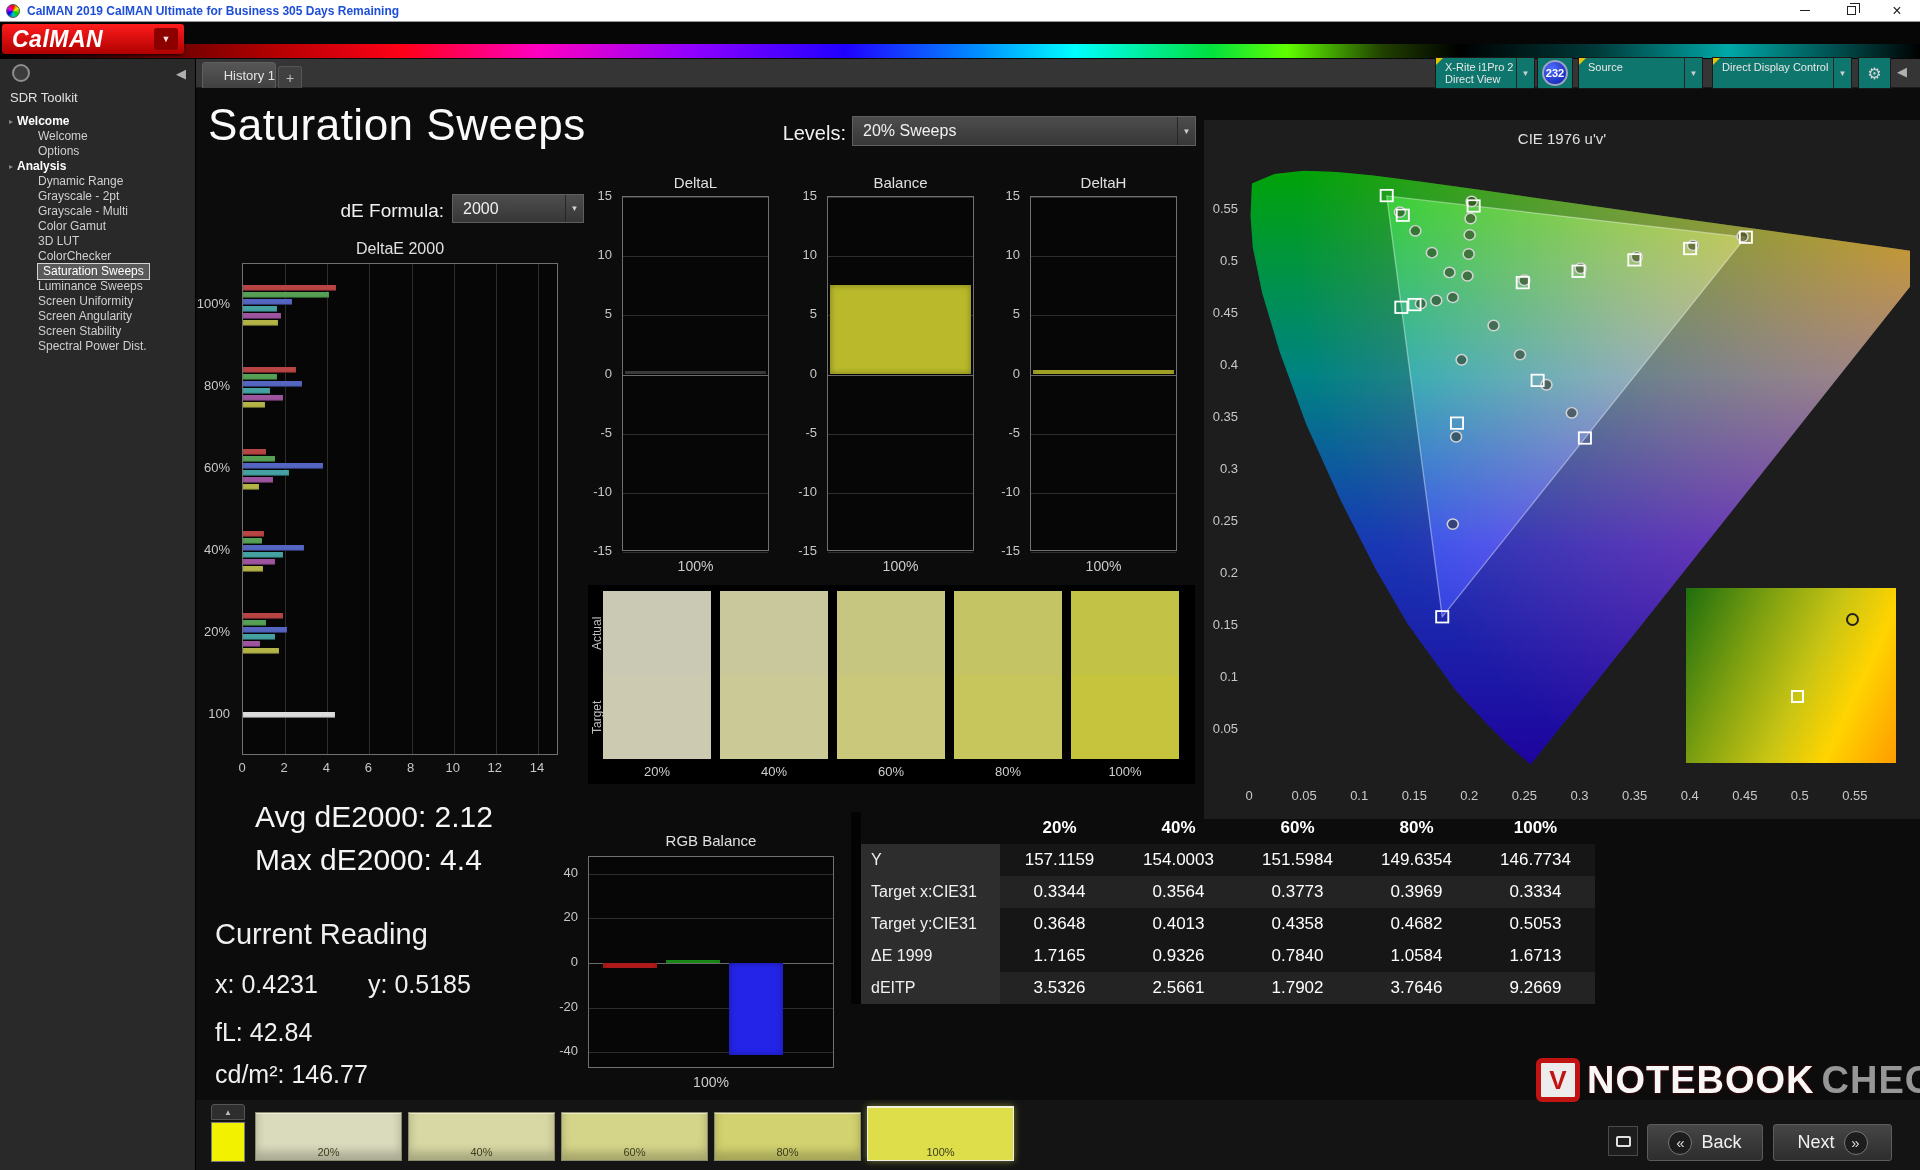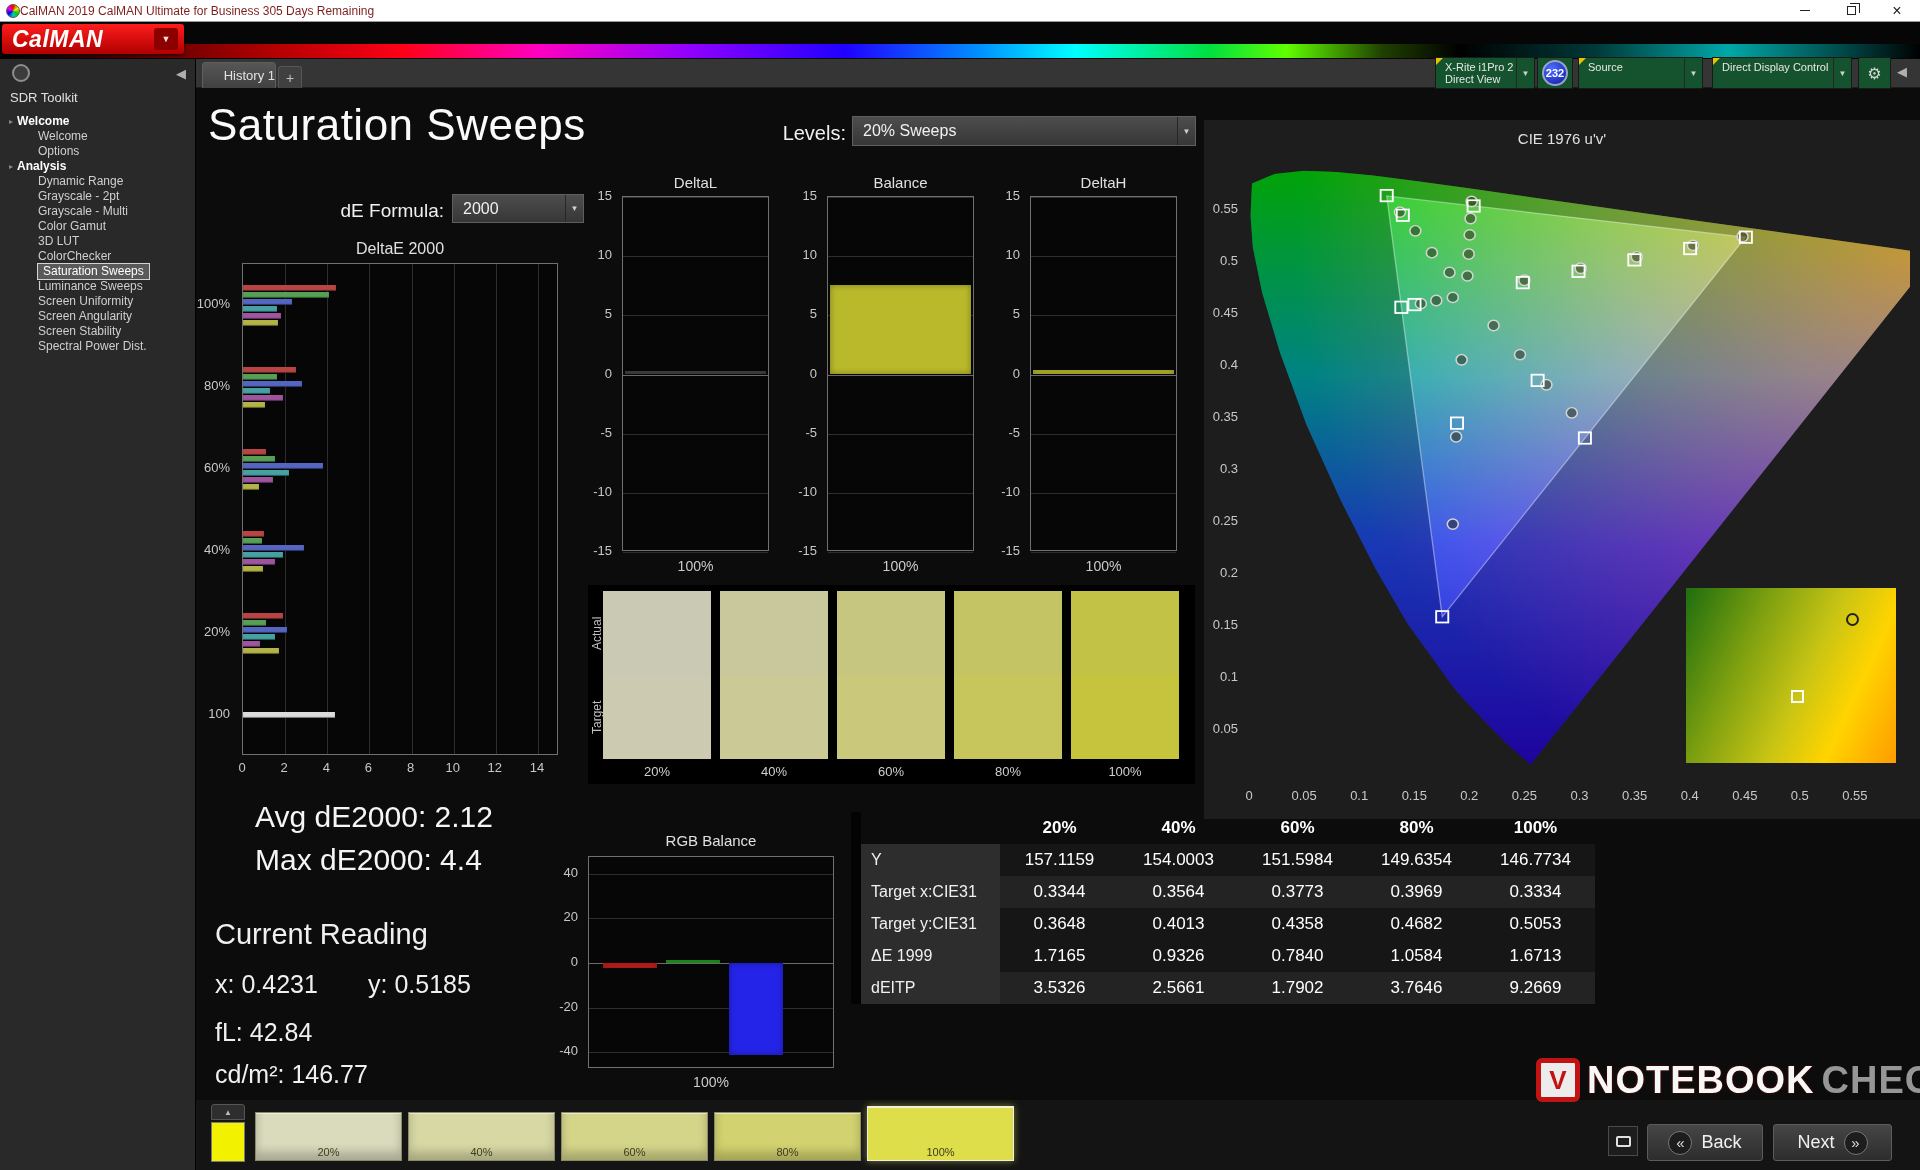--- a/index.html
+++ b/index.html
@@ -3,37 +3,37 @@
 <meta charset="utf-8">
 <style>
   *{margin:0;padding:0;box-sizing:border-box;font-family:"Liberation Sans","DejaVu Sans",sans-serif;}
   html,body{background:#000;}
   #app{position:relative;width:1920px;height:1170px;background:#0c0c0c;overflow:hidden;}
   .abs{position:absolute;}
 
   
   .titlebar{left:0;top:0;width:1920px;height:22px;background:#ffffff;border-bottom:1px solid #9a9a9a;display:flex;align-items:center;padding-left:6px;}
   .app-icon{width:14px;height:14px;border-radius:50%;background:conic-gradient(#e00,#ee0,#0c0,#0cc,#00e,#e0e,#e00);border:1px solid #555;}
-  .title-text{font-size:12px;color:#7f1d1d;}
+  .title-text{font-size:12px;color:#1d4ed8;margin-left:7px;font-weight:bold;}
   .win-btns{margin-left:auto;display:flex;height:100%;}
   .win-btn{width:46px;height:100%;display:flex;align-items:center;justify-content:center;color:#222;}
   .glyph-min{width:10px;height:1px;background:#222;}
   .glyph-restore{width:9px;height:9px;border:1px solid #222;position:relative;background:#fff;}
   .glyph-restore::before{content:'';position:absolute;left:2px;top:-4px;width:9px;height:9px;border:1px solid #222;border-left:none;border-bottom:none;}
   .glyph-close{font-size:16px;line-height:16px;}
 
   
   .brandrow{left:0;top:22px;width:1920px;height:37px;background:#060606;}
   .spectrum{left:0;top:44px;width:1920px;height:14px;background:linear-gradient(90deg,#000 0%,#3a0000 5%,#b00000 14%,#ff0018 21%,#ff00c0 28%,#9000ff 36%,#2000ff 44%,#0090ff 51%,#00ffff 56%,#00e040 63%,#60ff00 67%,#204000 72%,#000 76%,#003838 83%,#00a8a8 90%,#004848 96%,#000 100%);}
   .logo{left:2px;top:24px;width:182px;height:30px;background:linear-gradient(180deg,#ff1c1c,#b00000);border-radius:3px;display:flex;align-items:center;padding:0 6px 0 10px;box-shadow:0 1px 3px rgba(0,0,0,0.8);}
   .logo-text{color:#fff;font-weight:700;font-style:italic;font-size:23px;letter-spacing:0.5px;}
   .logo-dd{margin-left:auto;width:24px;height:22px;background:#8c0000;border-radius:3px;display:flex;align-items:center;justify-content:center;font-size:9px;color:#ffdddd;}
 
   
-  .ctrl{background:#14532d;border:1px solid #191919;display:flex;align-items:center;color:#e8e8e8;}
+  .ctrl{background:#0f766e;border:1px solid #191919;display:flex;align-items:center;color:#e8e8e8;}
   .corner{position:absolute;left:0;top:0;width:0;height:0;border-top:7px solid #e6c400;border-right:7px solid transparent;}
   .ctrl-lines{display:flex;flex-direction:column;font-size:11px;line-height:12px;padding-left:9px;}
   .ctrl-single{font-size:11px;align-self:flex-start;padding:3px 0 0 9px;}
   .dd-arrow{margin-left:auto;width:18px;height:100%;border-left:1px solid #262626;display:flex;align-items:center;justify-content:center;font-size:8px;color:#cfcfcf;}
   .badge-circle{width:26px;height:26px;border-radius:50%;background:radial-gradient(circle at 35% 30%,#4f6eff,#0a17a6);border:2px solid #9aa4c4;display:flex;align-items:center;justify-content:center;font-size:11px;font-weight:700;color:#fff;}
   .gearbtn{justify-content:center;font-size:16px;color:#d4d4d4;}
   .panel-arrow{color:#b0b0b0;font-size:13px;}
 
   
   .tabstrip{background:#353535;border-bottom:1px solid #1c1c1c;}

